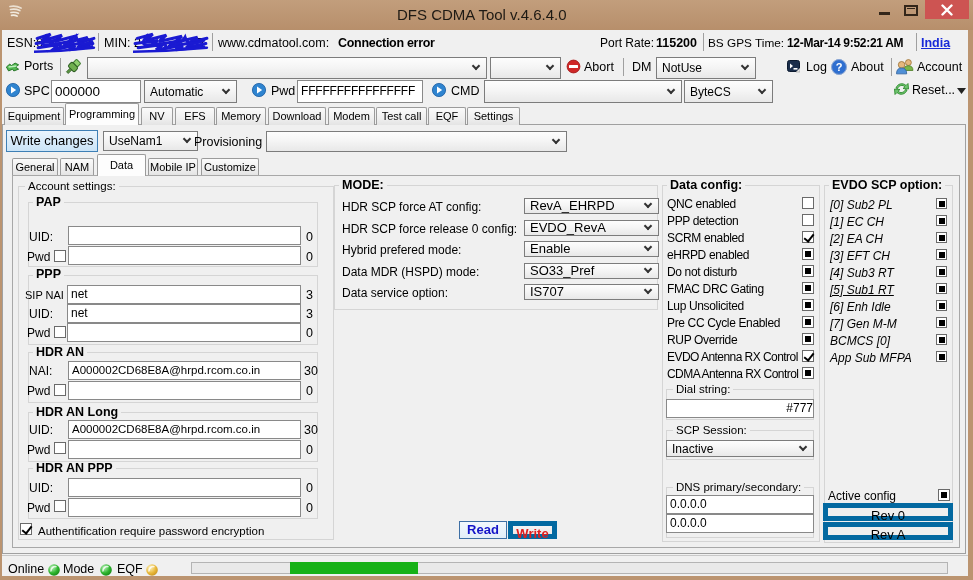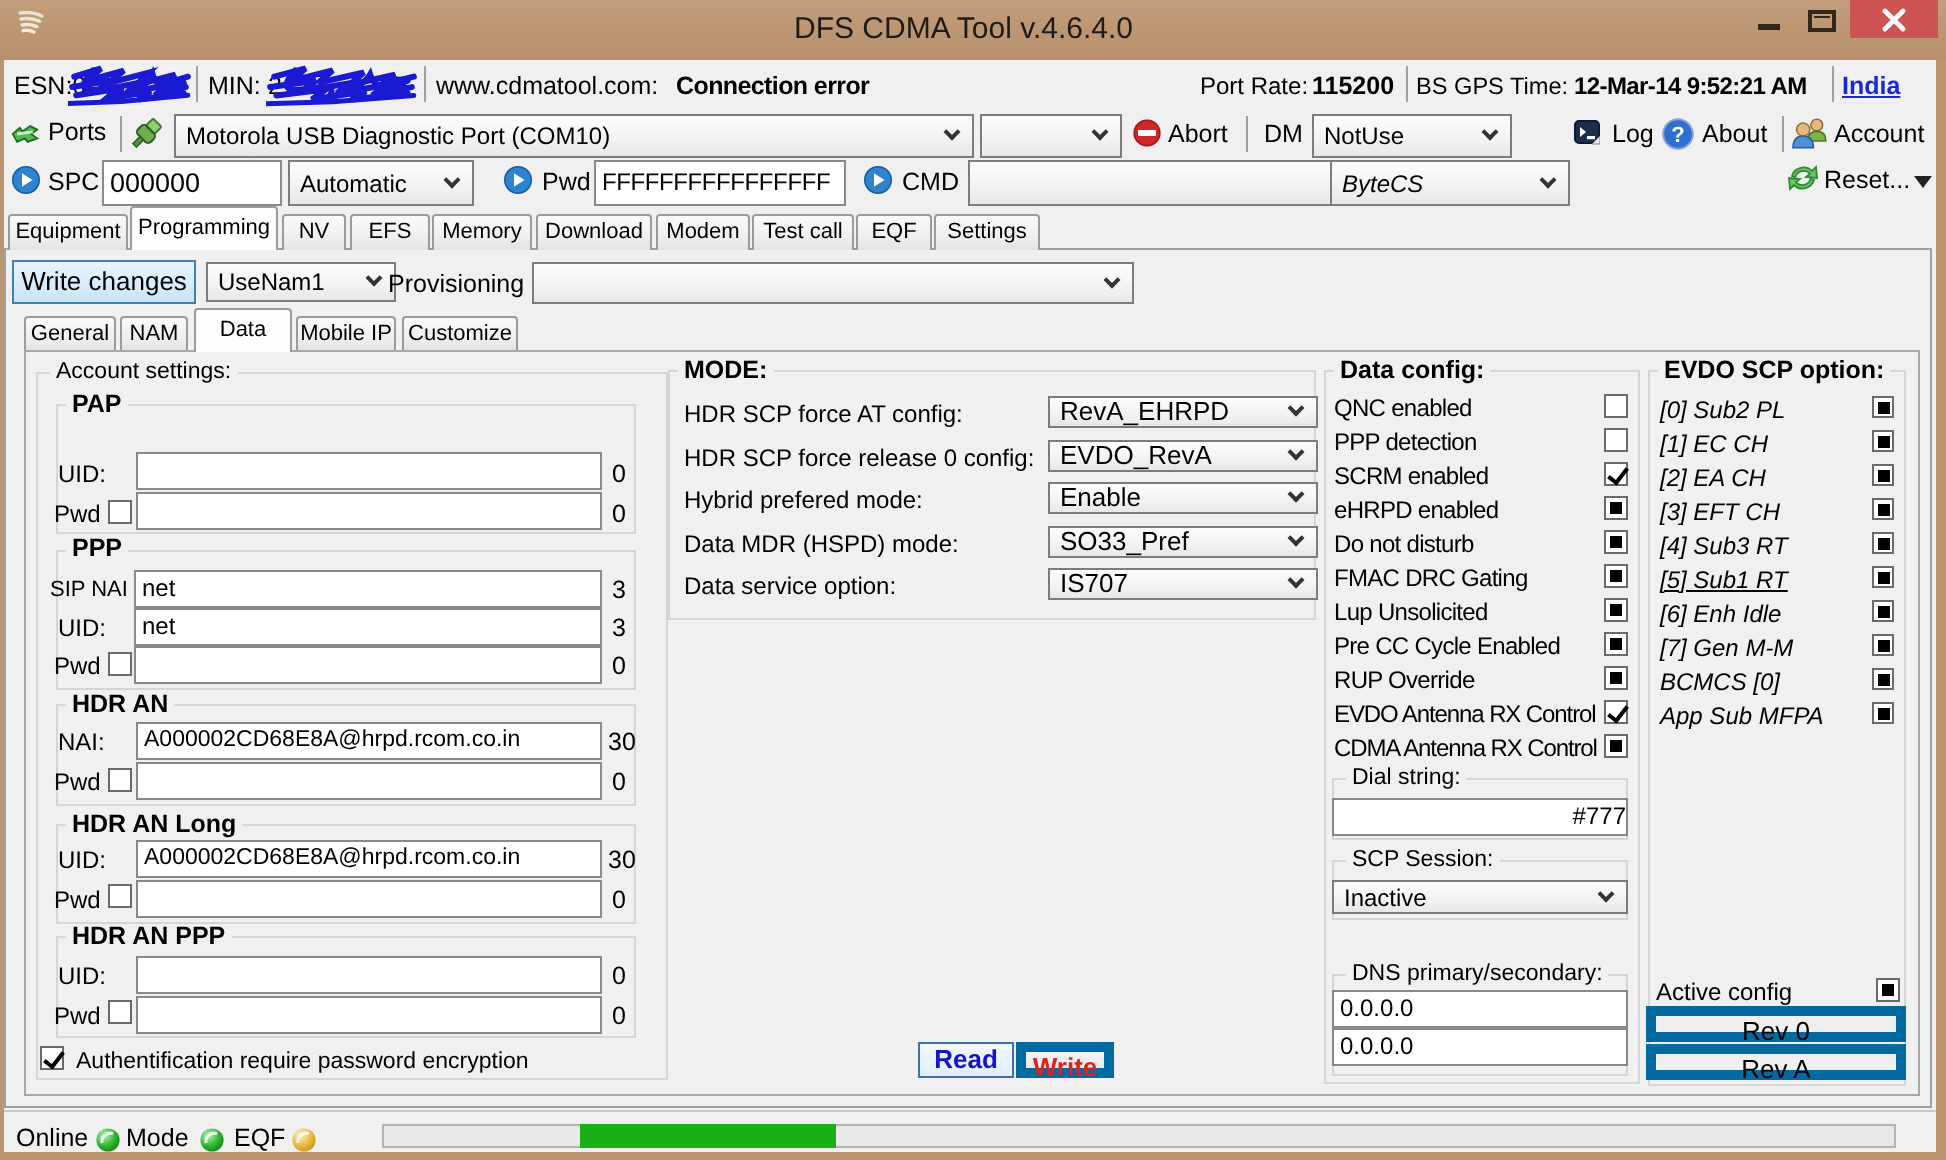--- a/index.html
+++ b/index.html
@@ -83,21 +83,20 @@
 <div class="t" style="left:24px;top:60px;">Ports</div>
 <div class="sep" style="left:60px;top:58px;height:18px;"></div>
 <svg class="abs" style="left:64px;top:58px" width="18" height="18" viewBox="0 0 18 18">
     <g transform="rotate(45 9 9)">
       <rect x="6" y="1" width="6" height="5" rx="1" fill="#8fce6e" stroke="#3d7a2e"></rect>
       <rect x="4.5" y="6" width="9" height="6" rx="2" fill="#6fae4f" stroke="#2f5e24"></rect>
       <rect x="7.8" y="12" width="2.4" height="5" fill="#5a9441" stroke="#2f5e24" stroke-width="0.8"></rect>
     </g>
   </svg>
 <div class="cb" style="left:87px;top:57px;width:400px;height:22px;">
-    <u>Motorola USB Diagnostic Port (COM10)</u>
     <i></i>
   </div>
 <div class="cb" style="left:490px;top:57px;width:71px;height:22px;">
     <i></i>
   </div>
 <svg class="abs" style="left:566px;top:59px" width="15" height="15" viewBox="0 0 15 15">
     <circle cx="7.5" cy="7.5" r="7.2" fill="#f6dede"></circle>
     <circle cx="7.5" cy="7.5" r="6.4" fill="#cf2727" stroke="#9c1818" stroke-width="0.8"></circle>
     <rect x="3" y="6" width="9" height="3" rx="0.5" fill="#fff"></rect>
   </svg>
@@ -149,21 +148,21 @@
 <div class="tb" style="left:297px;top:80px;width:126px;height:23px;line-height:21px;font-size:12px;letter-spacing:-0.2px;">FFFFFFFFFFFFFFFF</div>
 <svg class="abs" style="left:431px;top:82px" width="16" height="16" viewBox="0 0 16 16">
     <circle cx="8" cy="8" r="7.6" fill="#e8eef5"></circle>
     <circle cx="8" cy="8" r="6.6" fill="#2f84d0" stroke="#1b5c9e" stroke-width="0.8"></circle>
     <path d="M6 4.6 L11.2 8 L6 11.4 Z" fill="#fff"></path>
   </svg>
 <div class="t" style="left:451px;top:85px;">CMD</div>
 <div class="cb" style="left:484px;top:80px;width:198px;height:23px;">
     <i></i>
   </div>
-<div class="cb" style="left:665px;top:80px;width:120px;height:23px;font-style:italic;">
+<div class="cb" style="left:684px;top:80px;width:89px;height:23px;">
     <u>ByteCS</u>
     <i></i>
   </div>
 <svg class="abs" style="left:893px;top:81px" width="17" height="16" viewBox="0 0 17 16">
     <g fill="#6cc36c" stroke="#2e8b2e" stroke-width="0.9">
       <path d="M3 7 A6 6 0 0 1 13 4.5 L15 2.5 L15.5 8 L10 7.5 L12 5.8 A4.4 4.4 0 0 0 4.6 7.6 Z"></path>
       <path d="M14 9 A6 6 0 0 1 4 11.5 L2 13.5 L1.5 8 L7 8.5 L5 10.2 A4.4 4.4 0 0 0 12.4 8.4 Z"></path>
     </g>
   </svg>
 <div class="t" style="left:912px;top:84px;">Reset...</div>

